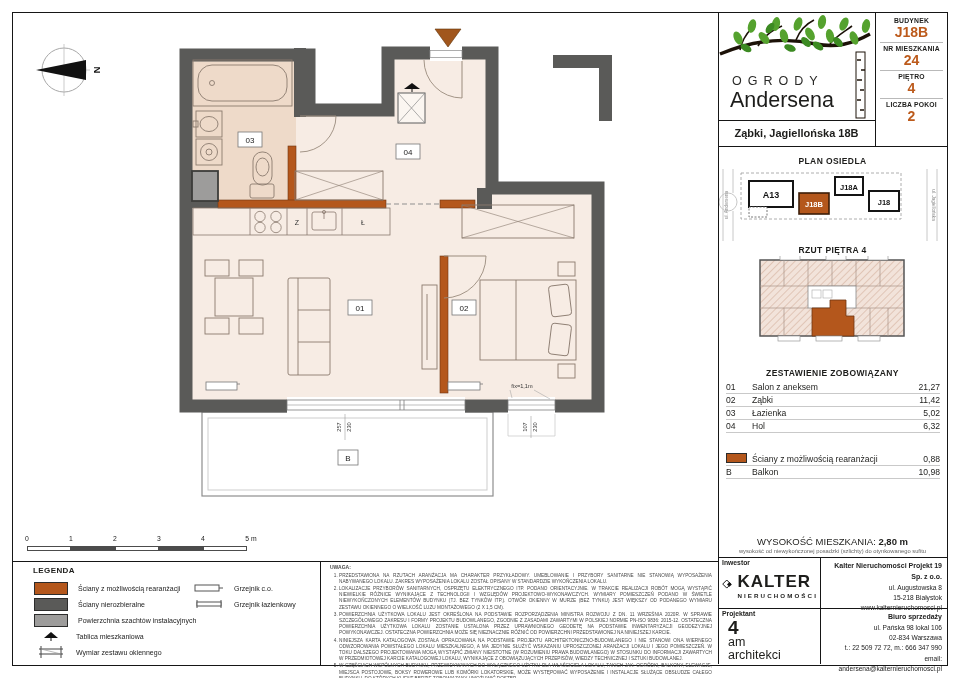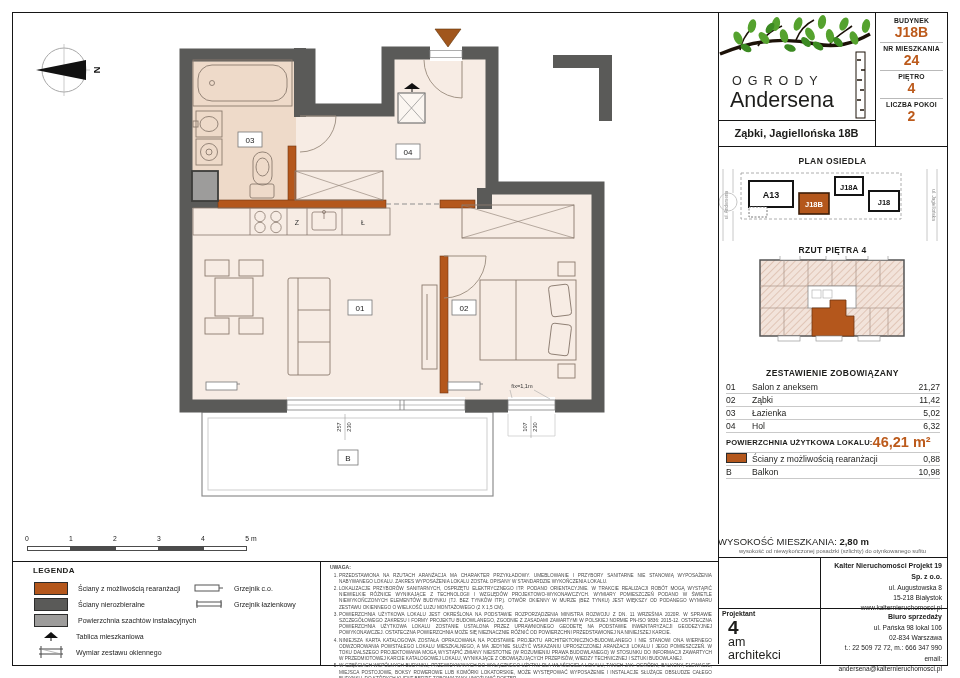--- a/index.html
+++ b/index.html
@@ -16,21 +16,21 @@
   .info-value{font-size:14px;font-weight:bold;text-align:center;color:#bc5a1b;}
   .addr{font-size:11px;font-weight:bold;text-align:center;}
   .brand-top{font-size:12.5px;letter-spacing:6px;color:#2a2a28;}
   .brand-name{font-size:21.5px;color:#1d1d1b;}
   .tbl-row{position:absolute;left:6px;right:6px;height:13px;font-size:8.6px;border-bottom:.8px solid #c9c9c9;display:flex;align-items:center;}
   .tbl-no{width:26px;}
   .tbl-name{flex:1;}
   .tbl-val{}
   .total-label{font-size:7.6px;font-weight:bold;letter-spacing:.2px;}
   .total-val{font-size:14.5px;font-weight:bold;color:#bc5a1b;}
-  .height-line{font-size:9.5px;text-align:left;}
+  .height-line{font-size:9.5px;text-align:center;}
   .height-sub{font-size:5.8px;color:#666;text-align:center;}
   .cell-label{font-size:6.8px;font-weight:bold;}
   .kalter-word{font-size:17px;font-weight:bold;letter-spacing:1px;}
   .kalter-sub{font-size:6.2px;font-weight:bold;letter-spacing:2.1px;}
   .arch4{font-size:19px;font-weight:bold;line-height:.9;}
   .archam{font-size:12.5px;font-weight:normal;line-height:1;}
   .right-cell{font-size:6.6px;text-align:right;line-height:1.55;color:#222;}
   .right-cell .b{font-weight:bold;font-size:7px;}
   
   .legend-title{font-size:8px;font-weight:bold;letter-spacing:.4px;padding-left:9px;}
@@ -443,24 +443,20 @@
     <div class="tbl-row" style="top:26px">
       <span class="tbl-no">03</span>
         <span class="tbl-name">Łazienka</span>
         <span class="tbl-val">5,02</span>
     </div>
     <div class="tbl-row" style="top:39px">
       <span class="tbl-no">04</span>
         <span class="tbl-name">Hol</span>
         <span class="tbl-val">6,32</span>
     </div>
-    <div class="tbl-row" style="top:52px;height:20px;border-bottom:.8px solid #c9c9c9">
-      <span class="total-label">POWIERZCHNIA UŻYTKOWA LOKALU:</span>
-      <span class="tbl-val total-val" style="flex:1">46,21 m²</span>
-    </div>
     <div class="tbl-row" style="top:72px">
       <span class="tbl-no"><span style="display:inline-block;width:19px;height:8px;background:#b4571c;border:1px solid #2c2c2c"></span></span>
       <span class="tbl-name">Ściany z możliwością rearanżacji</span>
         <span class="tbl-val">0,88</span>
     </div>
     <div class="tbl-row" style="top:85px">
       <span class="tbl-no">B</span>
         <span class="tbl-name">Balkon</span>
         <span class="tbl-val">10,98</span>
     </div>
@@ -468,20 +464,33 @@
 
   <div class="abs height-line" style="left:718px;top:536px;width:229px">
     <span>WYSOKOŚĆ MIESZKANIA:</span> <b>2,80 m</b>
   </div>
   <div class="abs height-sub" style="left:718px;top:548px;width:229px">wysokość od niewykończonej posadzki (szlichty) do otynkowanego sufitu</div>
 
   <div class="abs hline" style="left:718px;top:557px;width:229px"></div>
   <div class="abs hline" style="left:718px;top:608px;width:229px"></div>
   <div class="abs vline" style="left:820px;top:557px;height:107px"></div>
 
+  <div class="abs" style="left:722px;top:559px;width:96px;height:47px">
+    <div class="cell-label">Inwestor</div>
+    <div style="display:flex;align-items:center;margin-top:4px">
+      <svg width="30" height="30" viewBox="0 0 30 30">
+        <rect x="5" y="5" width="15" height="15" transform="rotate(45 12.5 12.5)" fill="none" stroke="#111" stroke-width="2.4"></rect>
+        <rect x="15" y="9" width="9" height="9" transform="rotate(45 19.5 13.5)" fill="#111"></rect>
+      </svg>
+      <div style="margin-left:4px">
+        <div class="kalter-word">KALTER</div>
+        <div class="kalter-sub">NIERUCHOMOŚCI</div>
+      </div>
+    </div>
+  </div>
   <div class="abs right-cell" style="left:824px;top:561px;width:118px">
     <div class="b">Kalter Nieruchomości Projekt 19 Sp. z o.o.</div>
     <div>ul. Augustowska 8</div>
     <div>15-218 Białystok</div>
     <div>www.kalternieruchomosci.pl</div>
   </div>
 
   <div class="abs" style="left:722px;top:610px;width:96px;height:52px">
     <div class="cell-label">Projektant</div>
     <div style="margin-top:2px;margin-left:6px">

